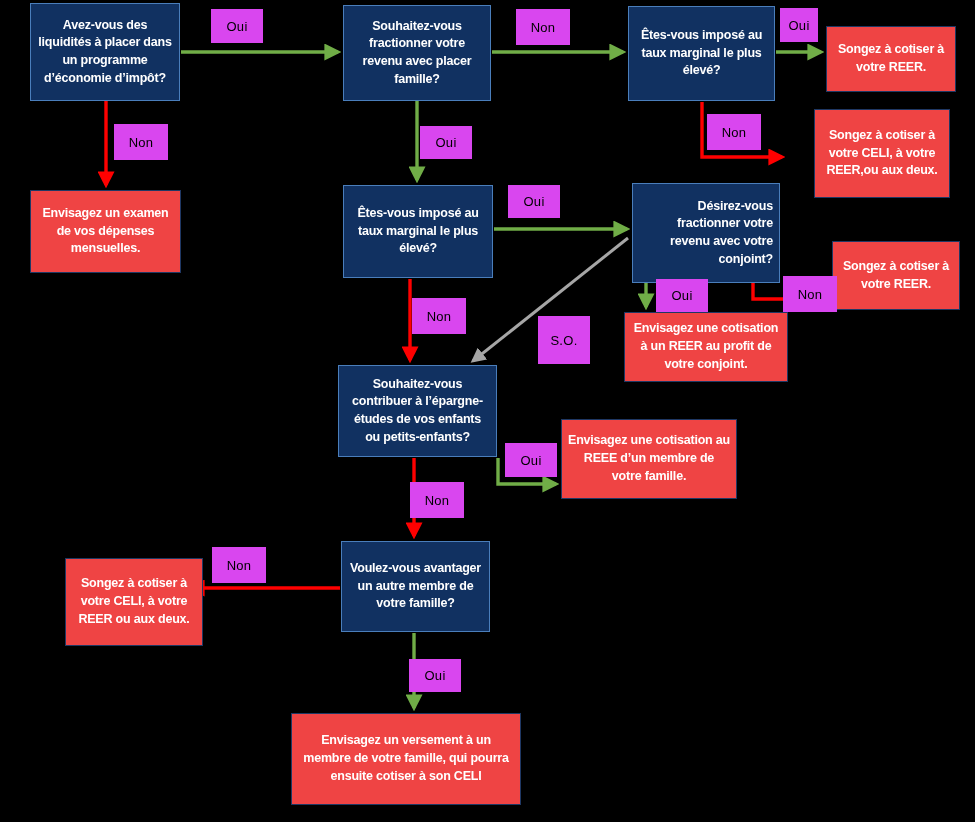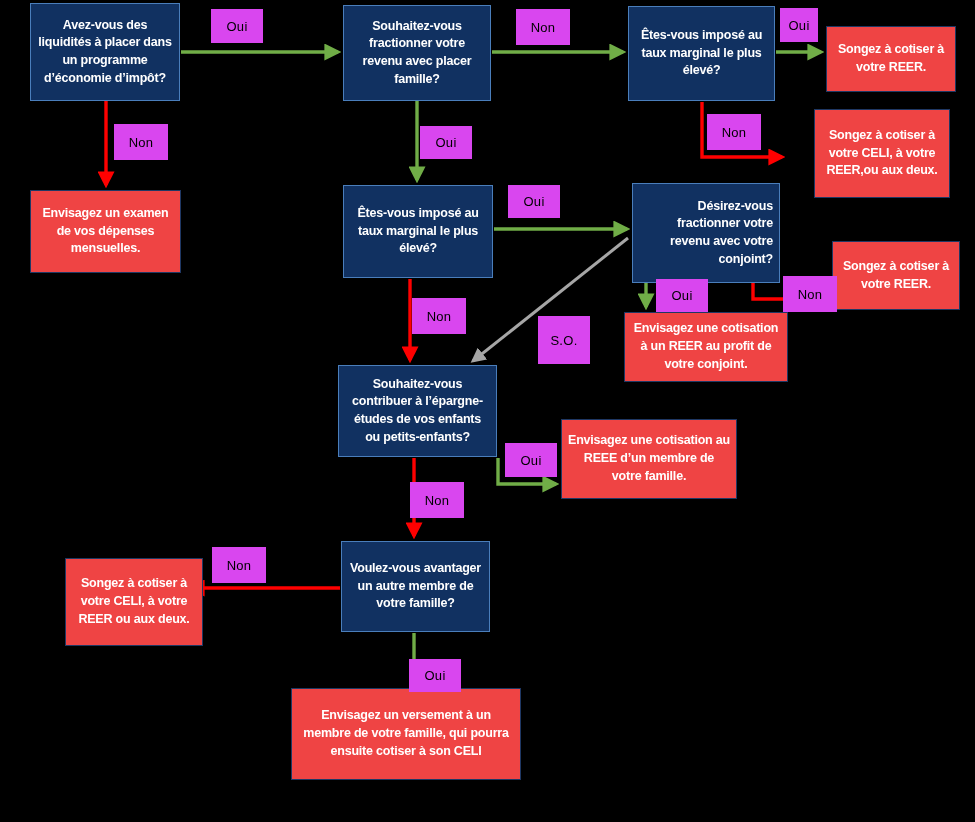--- a/index.html
+++ b/index.html
@@ -123,21 +123,21 @@
       </div>
       <div class="node action" style="left: 561px; top: 419px; width: 176px; height: 80px;">
         <span>Envisagez une cotisation au REEE d’un membre de votre famille.</span>
       </div>
       <div class="node decision" style="left: 341px; top: 541px; width: 149px; height: 91px;">
         <span>Voulez-vous avantager un autre membre de votre famille?</span>
       </div>
       <div class="node action" style="left: 48px; top: 558px; width: 138px; height: 88px; margin-left: 17px;">
         <span>Songez à cotiser à votre CELI, à votre REER ou aux deux.</span>
       </div>
-      <div class="node action" style="left: 291px; top: 688px; width: 230px; height: 92px;">
+      <div class="node action" style="left: 291px; top: 713px; width: 230px; height: 92px;">
         <span>Envisagez un versement à un membre de votre famille, qui pourra ensuite cotiser à son CELI</span>
       </div>
     </div>
   <div id="label-layer">
       <div class="label" style="left: 211px; top: 9px; width: 52px; height: 34px;">Oui</div>
       <div class="label" style="left: 114px; top: 124px; width: 54px; height: 36px;">Non</div>
       <div class="label" style="left: 516px; top: 9px; width: 54px; height: 36px;">Non</div>
       <div class="label" style="left: 420px; top: 126px; width: 52px; height: 33px;">Oui</div>
       <div class="label" style="left: 780px; top: 8px; width: 38px; height: 34px;">Oui</div>
       <div class="label" style="left: 707px; top: 114px; width: 54px; height: 36px;">Non</div>

